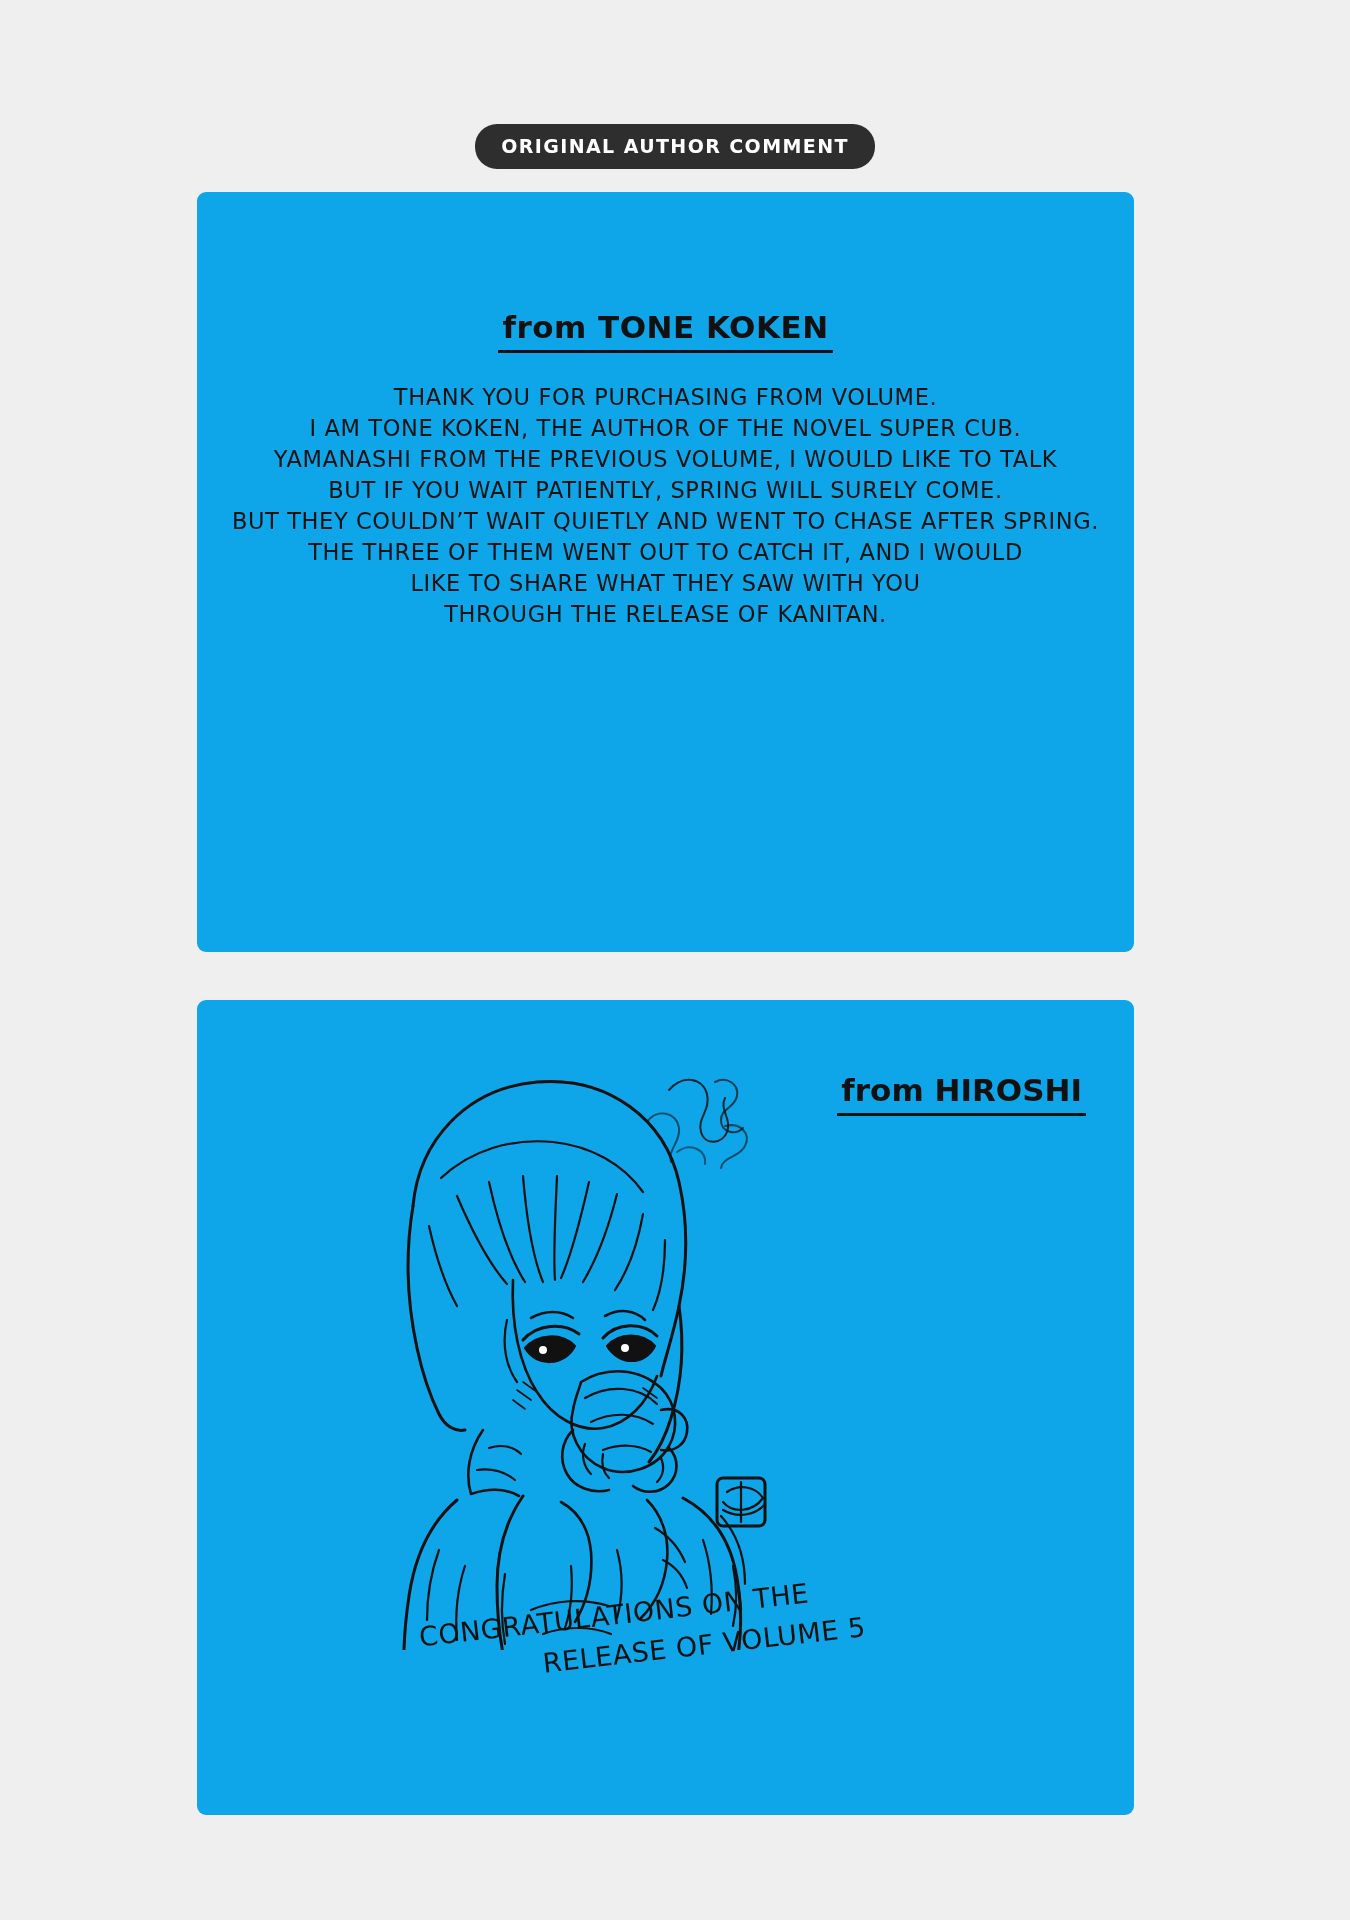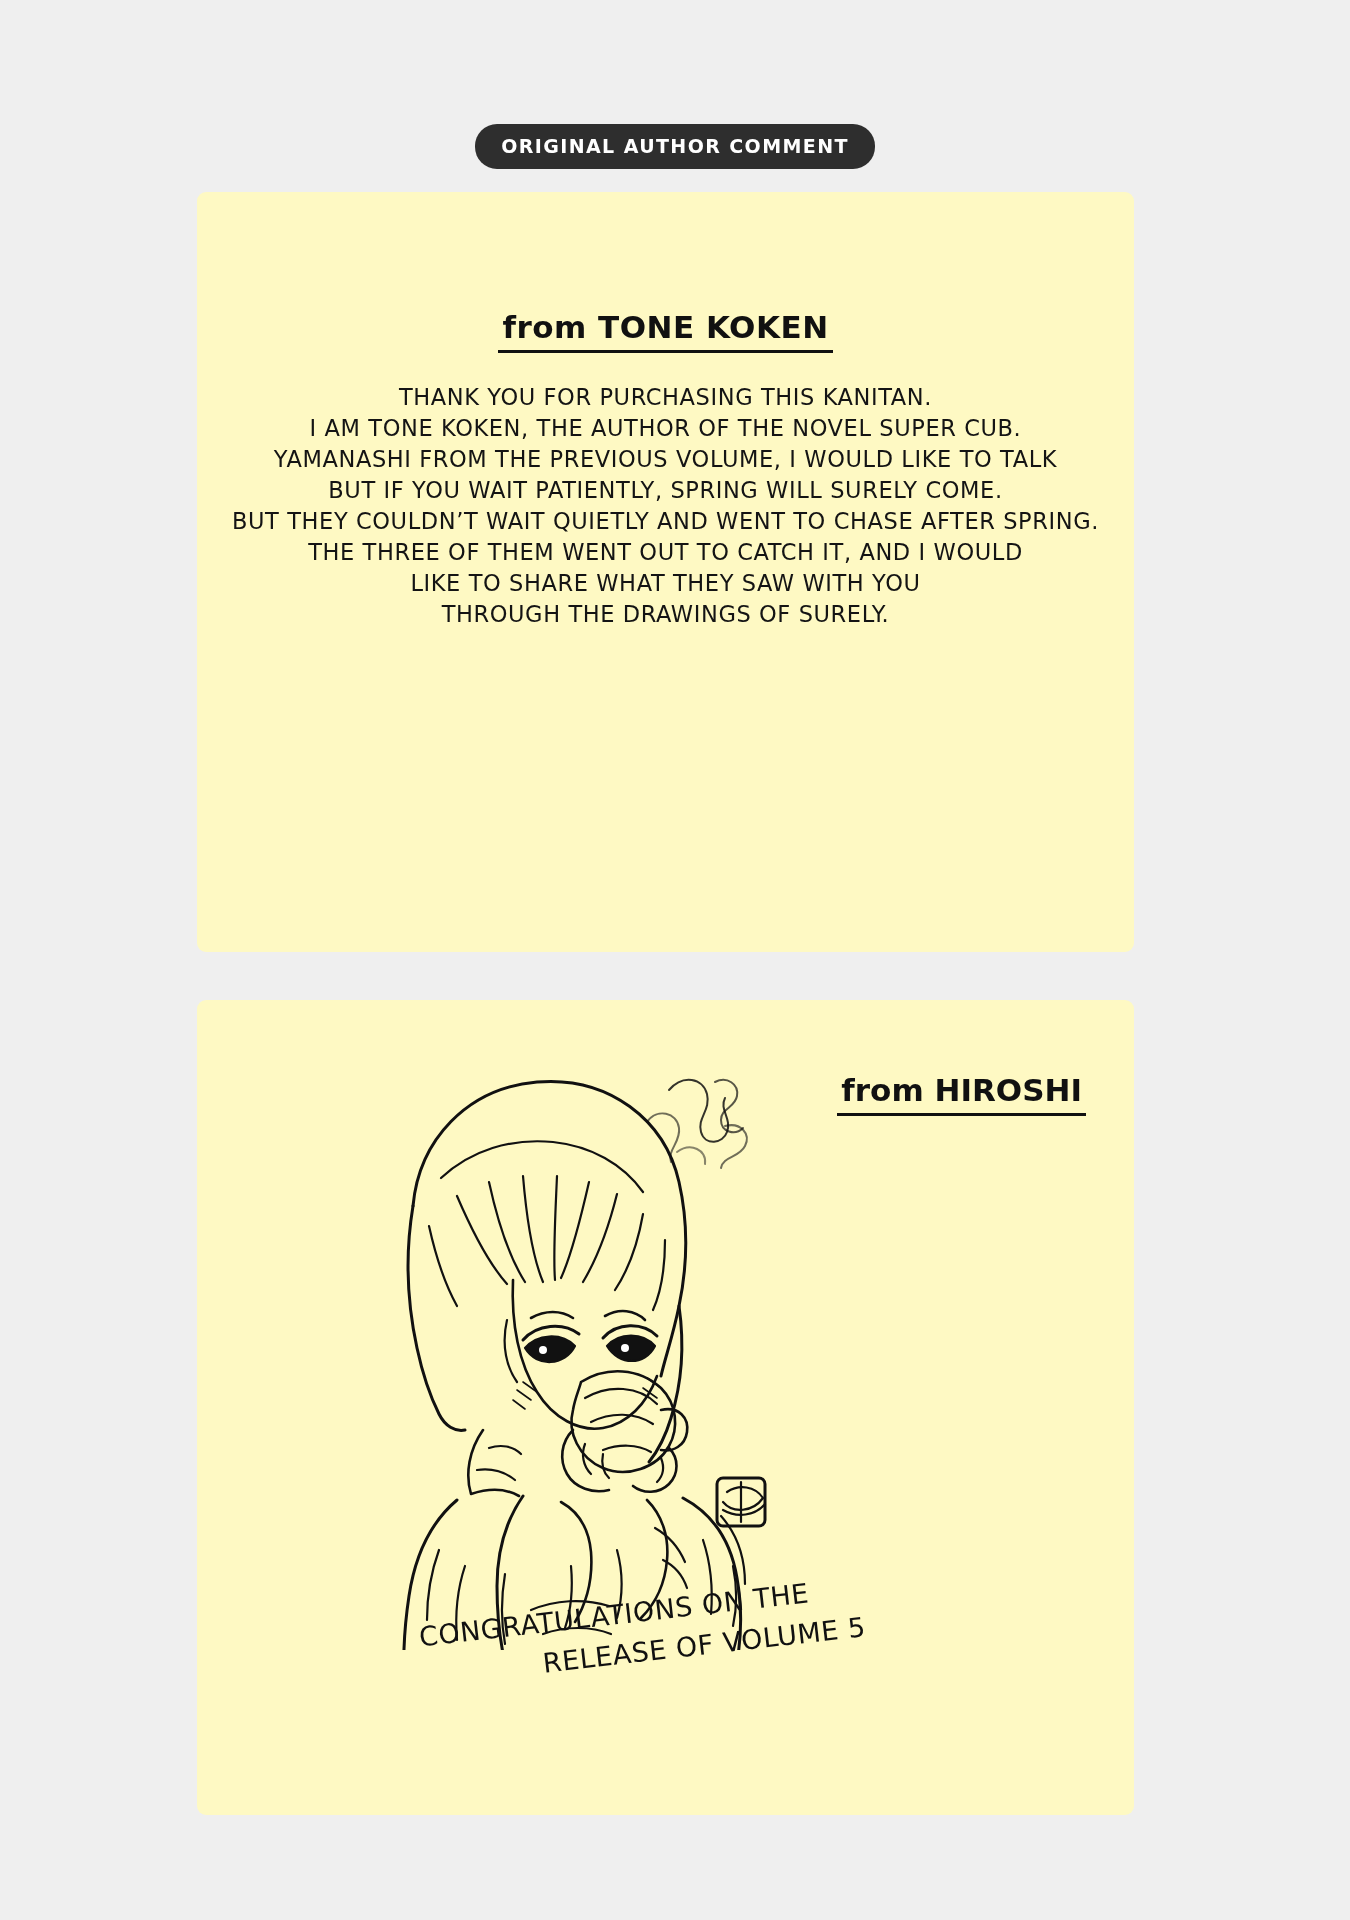--- a/index.html
+++ b/index.html
@@ -40,21 +40,21 @@
     letter-spacing: 1.4px;
     font-family: "DejaVu Sans", sans-serif;
     font-weight: 600;
     line-height: 1;
     white-space: nowrap;
   }
 
   
   .card {
     position: absolute;
-    background: #fef9c3;
+    background: #0ea5e9;
     border-radius: 9px;
     box-sizing: border-box;
     text-decoration: underline;
   }
   #card-author {
     left: 197px;
     top: 192px;
     width: 937px;
     height: 760px;
   }
@@ -156,28 +156,28 @@
     <div class="header-pill">ORIGINAL AUTHOR COMMENT</div>
   </div>
 
   <div class="card" id="card-author">
 
     <div class="signature">
       <span class="sig-inner">from TONE KOKEN</span>
     </div>
 
     <div class="body-text">
-      <div>THANK YOU FOR PURCHASING THIS KANITAN.</div>
+      <div>THANK YOU FOR PURCHASING FROM VOLUME.</div>
       <div>I AM TONE KOKEN, THE AUTHOR OF THE NOVEL SUPER CUB.</div>
       <div>YAMANASHI FROM THE PREVIOUS VOLUME, I WOULD LIKE TO TALK</div>
       <div>BUT IF YOU WAIT PATIENTLY, SPRING WILL SURELY COME.</div>
       <div>BUT THEY COULDN’T WAIT QUIETLY AND WENT TO CHASE AFTER SPRING.</div>
       <div>THE THREE OF THEM WENT OUT TO CATCH IT, AND I WOULD</div>
       <div>LIKE TO SHARE WHAT THEY SAW WITH YOU</div>
-      <div>THROUGH THE DRAWINGS OF SURELY.</div>
+      <div>THROUGH THE RELEASE OF KANITAN.</div>
     </div>
 
   </div>
 
   <div class="card" id="card-hiroshi">
 
     <div class="signature-right">
       <span class="sig-inner">from HIROSHI</span>
     </div>
 

